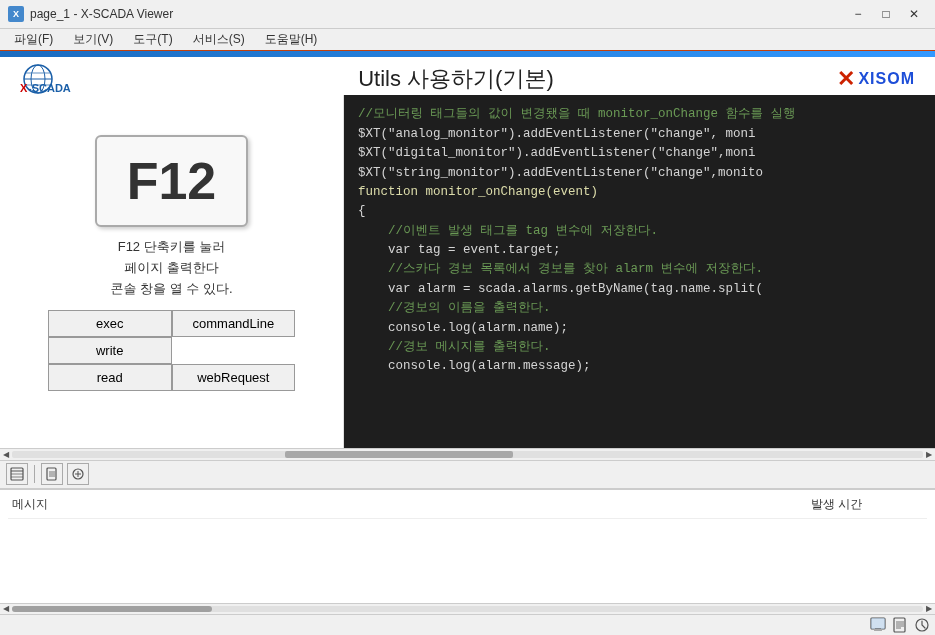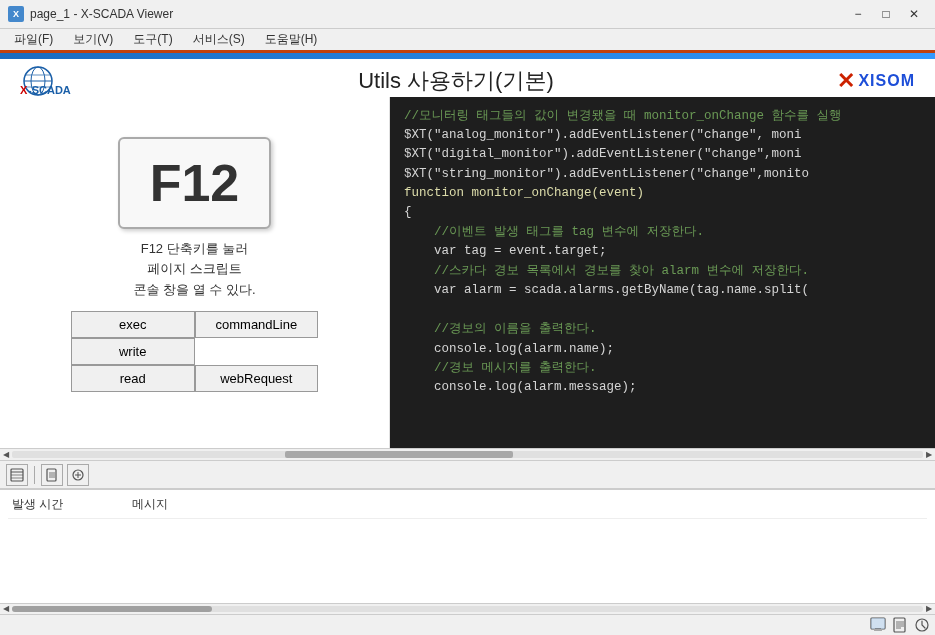--- a/index.html
+++ b/index.html
@@ -40,21 +40,21 @@
       font-size: 12px; color: #333;
     }
 
     
     .menubar {
       background: #f0f0f0;
       height: 24px;
       display: flex;
       align-items: center;
       padding: 0 4px;
-      border-bottom: 3px solid #c2410c;
+      border-bottom: 1px solid #c2410c;
     }
     .menu-item {
       padding: 2px 10px;
       font-size: 12px;
       color: #333;
       cursor: pointer;
     }
 
     
     .main-content {
@@ -73,21 +73,21 @@
     
     .content-body {
       display: flex;
       flex: 1;
       background: white;
       margin: 0;
     }
 
     
     .left-panel {
-      width: 390px;
+      width: 344px;
       background: white;
       display: flex;
       flex-direction: column;
       align-items: center;
       padding: 20px;
       border-right: 1px solid #e0e0e0;
     }
     .logo-left {
       display: flex; align-items: center; gap: 4px;
     }
@@ -324,21 +324,21 @@
         <span style="font-size:16px; color:#1d4ed8; letter-spacing:1px;">XISOM</span>
       </div>
     </div>
 
     <div class="content-body">
 
       <div class="left-panel">
         <div class="fkey-box">F12</div>
         <div class="fkey-description">
           <span>F12 단축키를 눌러</span><br>
-          <span>페이지 스크립트</span><br>
+          <span>페이지 출력한다</span><br>
           <span>콘솔 창을 열 수 있다.</span>
         </div>
         <div class="buttons-grid">
           <button class="action-btn">exec</button>
           <button class="action-btn">commandLine</button>
           <button class="action-btn">write</button>
           <button class="action-btn btn-read">read</button>
           <button class="action-btn">webRequest</button>
         </div>
       </div>
@@ -350,21 +350,21 @@
           <div class="code-line" style="color: rgb(212, 212, 212);">$XT("string_monitor").addEventListener("change",monito</div>
           <div class="code-line" style="color: rgb(212, 212, 212);"></div>
           <div class="code-line" style="color: rgb(220, 220, 170);">function monitor_onChange(event)</div>
           <div class="code-line" style="color: rgb(212, 212, 212);">{</div>
           <div class="code-line" style="color: rgb(106, 153, 85);">    //이벤트 발생 태그를 tag 변수에 저장한다.</div>
           <div class="code-line" style="color: rgb(212, 212, 212);">    var tag = event.target;</div>
           <div class="code-line" style="color: rgb(212, 212, 212);"></div>
           <div class="code-line" style="color: rgb(106, 153, 85);">    //스카다 경보 목록에서 경보를 찾아 alarm 변수에 저장한다.</div>
           <div class="code-line" style="color: rgb(212, 212, 212);">    var alarm = scada.alarms.getByName(tag.name.split(</div>
           <div class="code-line" style="color: rgb(212, 212, 212);"></div>
-          <div class="code-line" style="color: rgb(106, 153, 85); margin-top: 20px;">    //경보의 이름을 출력한다.</div>
+          <div class="code-line" style="color: rgb(106, 153, 85);">    //경보의 이름을 출력한다.</div>
           <div class="code-line" style="color: rgb(212, 212, 212);">    console.log(alarm.name);</div>
           <div class="code-line" style="color: rgb(212, 212, 212);"></div>
           <div class="code-line" style="color: rgb(106, 153, 85);">    //경보 메시지를 출력한다.</div>
           <div class="code-line" style="color: rgb(212, 212, 212);">    console.log(alarm.message);</div>
         </div>
     </div>
 
     <div class="content-scrollbar">
       <span class="scroll-arrow scroll-arrow-left">◀</span>
       <div class="h-scroll-track">
@@ -397,22 +397,22 @@
         <circle cx="7" cy="7" r="5" fill="none" stroke="#555" stroke-width="1.2"></circle>
         <line x1="7" y1="4" x2="7" y2="10" stroke="#555" stroke-width="1"></line>
         <line x1="4" y1="7" x2="10" y2="7" stroke="#555" stroke-width="1"></line>
       </svg>
     </button>
   </div>
 
   <div class="log-section">
     <div class="log-area">
       <div class="log-header">
+        <div class="log-col log-col-msg">메시지</div>
         <div class="log-col log-col-time">발생 시간</div>
-        <div class="log-col log-col-msg">메시지</div>
       </div>
     </div>
   </div>
 
   <div class="scrollbar-area">
     <span class="scroll-arrow scroll-arrow-left">◀</span>
     <div class="scrollbar-track">
       <div class="scrollbar-thumb"></div>
     </div>
     <span class="scroll-arrow scroll-arrow-right">▶</span>

